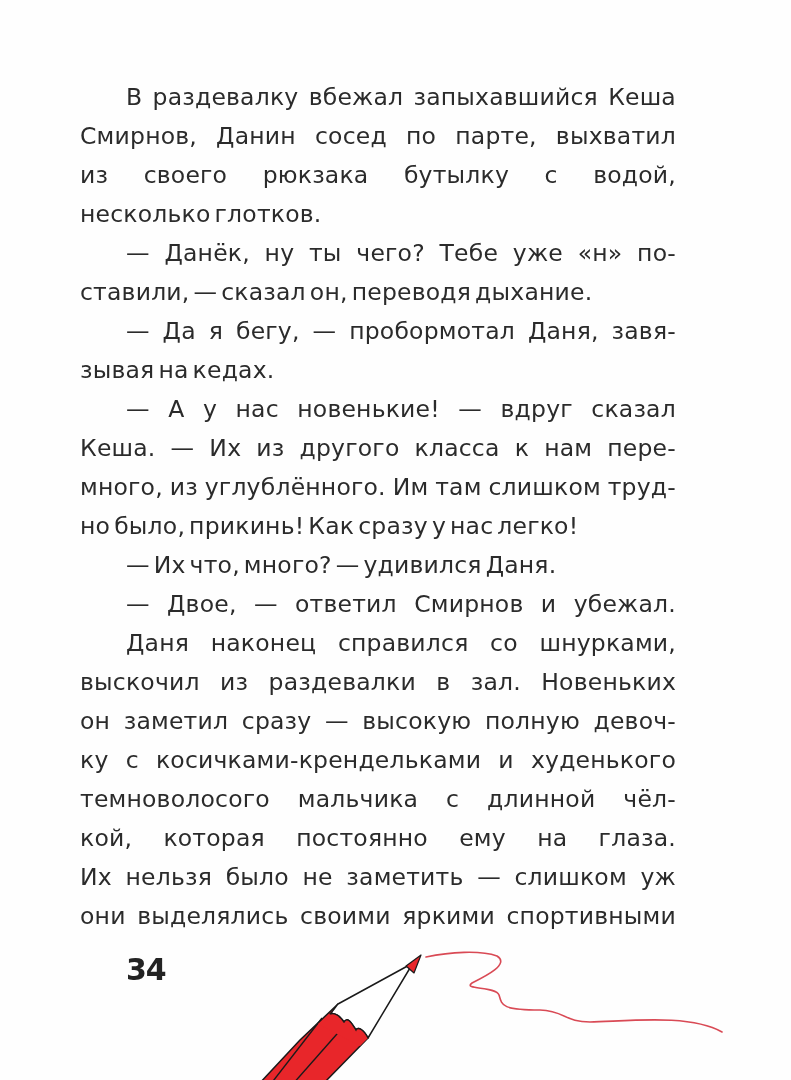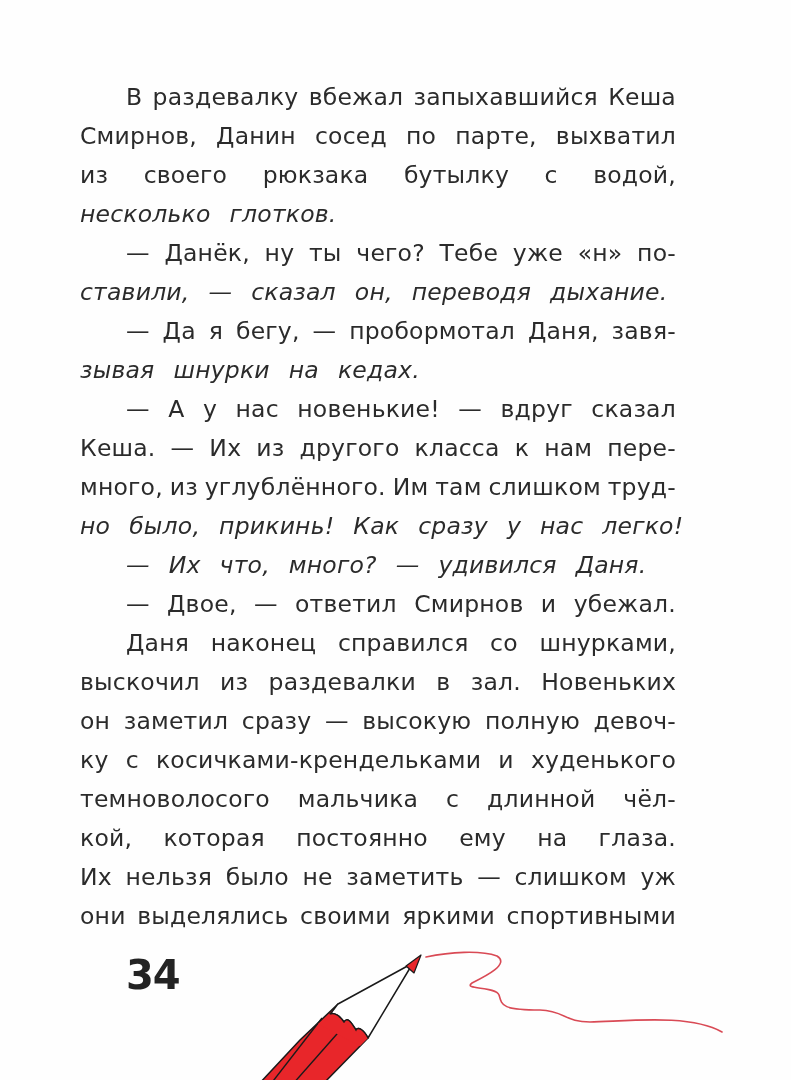--- a/index.html
+++ b/index.html
@@ -41,28 +41,28 @@
     }
     .line.indent { padding-left: 46px; }
     .line.last { text-align-last: left; }
     .line > span { display: inline; }
     
     .line.j {
       display: flex;
       justify-content: space-between;
       white-space: nowrap;
     }
-    .line.j.last { justify-content: flex-start; gap: 19px; font-style: italic; }
+    .line.j.last { justify-content: flex-start; gap: 4px; }
     .page-number {
       position: absolute;
       left: 126px;
       top: 952px;
       font-family: "DejaVu Sans", sans-serif;
       font-weight: bold;
-      font-size: 40px;
+      font-size: 30px;
       color: #232323;
       letter-spacing: -1px;
     }
     .pencil {
       position: absolute;
       left: 0; top: 0;
       width: 791px; height: 1080px;
       pointer-events: none;
     }
   </style>
@@ -122,21 +122,20 @@
         <span>Да</span>
         <span>я</span>
         <span>бегу,</span>
         <span>—</span>
         <span>пробормотал</span>
         <span>Даня,</span>
         <span>завя-</span>
       </div>
       <div class="line j last">
         <span>зывая</span>
-        <span>шнурки</span>
         <span>на</span>
         <span>кедах.</span>
       </div>
       <div class="line j indent">
         <span>—</span>
         <span>А</span>
         <span>у</span>
         <span>нас</span>
         <span>новенькие!</span>
         <span>—</span>

